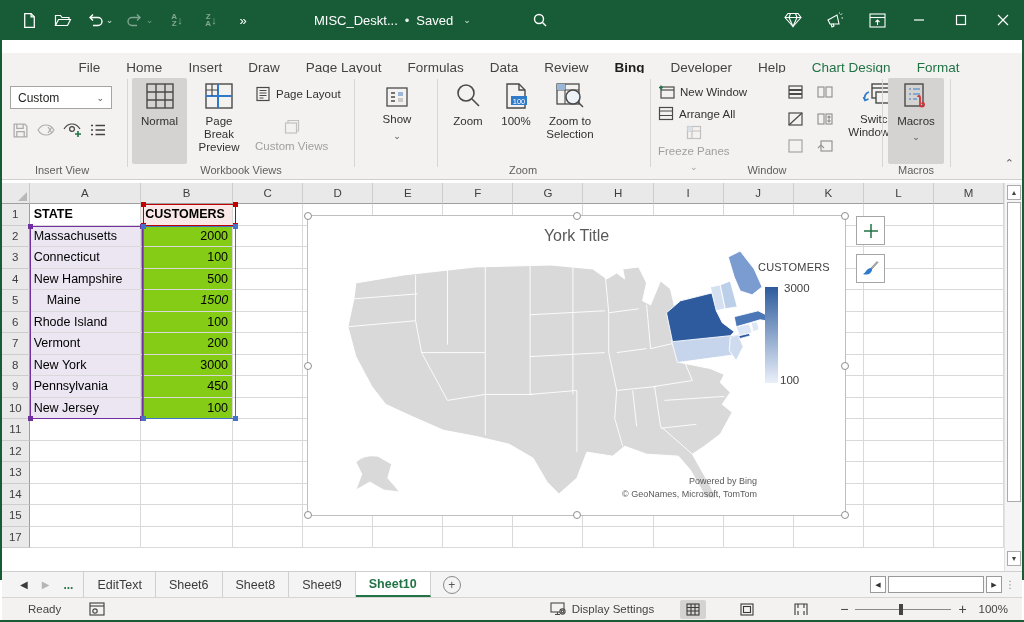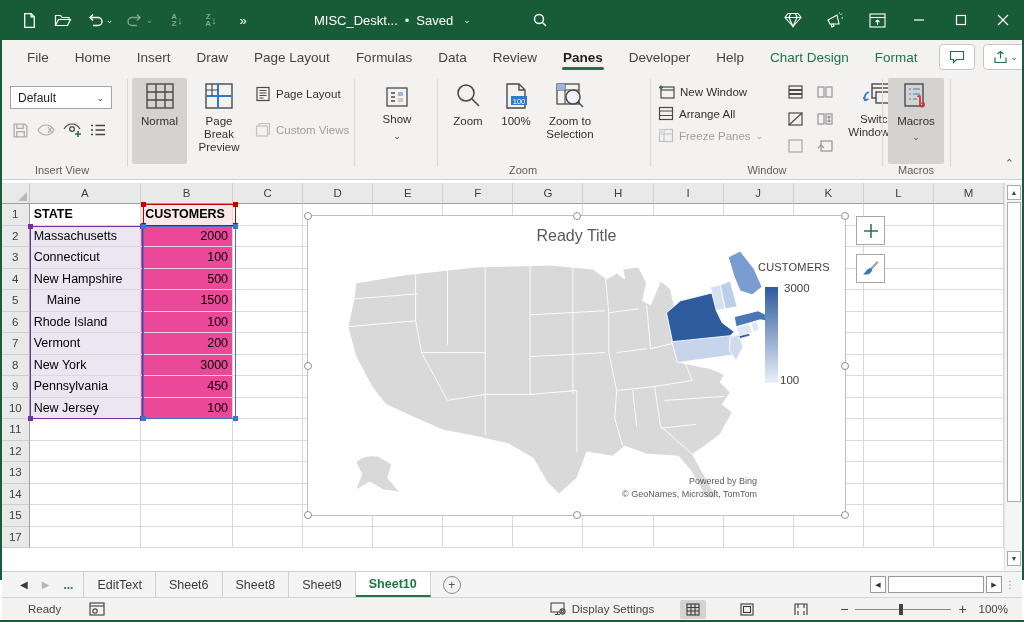--- a/index.html
+++ b/index.html
@@ -13,52 +13,52 @@
   
   .titlebar{left:0;top:0;width:1024px;height:40px;background:#185c37;color:#fff;display:flex;align-items:center;}
   .tbtn{height:28px;display:flex;align-items:center;justify-content:center;color:#fff;cursor:default;}
   .tbtn svg{display:block;}
   .dim{opacity:.45;}
   .chev{font-size:9px;margin-left:3px;color:#d7e6dc;}
   .tb-title{display:flex;align-items:center;gap:7px;font-size:13px;color:#fff;}
   .caption-btn{width:42px;height:40px;display:flex;align-items:center;justify-content:center;color:#fff;}
   .sort-ico{display:flex;flex-direction:column;line-height:7px;font-size:8px;font-weight:bold;align-items:center;}
   
-  .tabsrow{left:0;top:40px;width:1024px;height:33px;background:#f3f2f1;display:flex;align-items:center;padding-left:14px;box-sizing:border-box;}
+  .tabsrow{left:0;top:53px;width:1024px;height:33px;background:#f3f2f1;display:flex;align-items:center;padding-left:14px;box-sizing:border-box;flex-direction:column;}
   .rtab{padding:7px 13px 6px 13px;font-size:13.5px;color:#444;position:relative;white-space:nowrap;cursor:default;}
   .rtab.active{color:#1e1e1e;font-weight:bold;}
   .rtab.active::after{content:"";position:absolute;left:12px;right:12px;bottom:1px;height:3px;background:#217346;border-radius:2px;}
   .rtab.ctx{color:#217346;}
   .pill{height:24px;border:1px solid #c8c6c4;border-radius:4px;background:#fff;display:flex;align-items:center;justify-content:center;padding:0 9px;margin-left:8px;color:#217346;}
   
   .ribbon{left:0;top:73px;width:1024px;height:107px;background:#f3f2f1;border-bottom:1px solid #d1cfcd;box-sizing:border-box;}
   .gsep{position:absolute;top:6px;width:1px;height:88px;background:#d8d6d4;}
   .glabel{position:absolute;top:91px;font-size:11px;color:#605e5c;text-align:center;white-space:nowrap;}
   .combo{position:absolute;left:10px;top:13px;width:102px;height:23px;background:#fff;border:1px solid #a6a4a2;display:flex;align-items:center;justify-content:space-between;padding:0 7px;box-sizing:border-box;font-size:12px;color:#201f1e;}
   .combo .cv{font-size:9px;color:#555;}
   .miniico{width:20px;height:20px;display:flex;align-items:center;justify-content:center;}
   .bigbtn{position:absolute;top:5px;height:86px;display:flex;flex-direction:column;align-items:center;text-align:center;font-size:11.5px;color:#323130;line-height:13px;cursor:default;}
   .bigbtn .bi{margin-top:4px;margin-bottom:5px;}
   .sel{background:#d5d3d1;border-radius:2px;}
   .smbtn{position:absolute;height:21px;display:flex;align-items:center;gap:5px;font-size:11.5px;color:#323130;white-space:nowrap;}
-  .disabled{color:#a19f9d;}
+  .disabled{color:#a19f9d;flex-direction:column;}
   .disabled svg{opacity:.45;}
   .collapse{position:absolute;right:10px;top:84px;color:#605e5c;font-size:11px;}
   
   .grid{left:2px;top:183px;width:1002px;height:388px;background:#fff;overflow:hidden;}
   .ghead{display:flex;height:21px;}
   .corner{width:28px;height:21px;background:#e9e9e9;border-right:1px solid #c9c9c9;border-bottom:1px solid #9f9f9f;box-sizing:border-box;position:relative;}
   .corner::after{content:"";position:absolute;right:2px;bottom:2px;border-style:solid;border-width:0 0 9px 9px;border-color:transparent transparent #b8b8b8 transparent;}
   .chdr{height:21px;background:#e9e9e9;border-right:1px solid #cdcdcd;border-bottom:1px solid #9f9f9f;box-sizing:border-box;display:flex;align-items:center;justify-content:center;font-size:11.5px;color:#3f3f3f;}
   .grow{display:flex;height:21.5px;}
   .rhdr{width:28px;background:#e9e9e9;border-right:1px solid #9f9f9f;border-bottom:1px solid #cdcdcd;box-sizing:border-box;display:flex;align-items:center;justify-content:center;font-size:11.5px;color:#3f3f3f;}
   .cell{border-right:1px solid #d9d9d9;border-bottom:1px solid #d9d9d9;box-sizing:border-box;display:flex;align-items:center;font-size:12.5px;color:#000;overflow:hidden;white-space:nowrap;}
   .cl{padding-left:4px;} .cr{justify-content:flex-end;padding-right:4px;}
   .bold{font-weight:bold;}
-  .fa{background:#ece6f2;} .fb{background:#ec4899;} .fb1{background:#fbe9e9;}
+  .fa{background:#ece6f2;} .fb{background:#84cc16;} .fb1{background:#fbe9e9;}
   
   .range{position:absolute;box-sizing:border-box;pointer-events:none;}
   .hd{position:absolute;width:5px;height:5px;}
   
   .chart{left:307px;top:215px;width:539px;height:301px;background:#fff;border:1px solid #bfbfbf;box-sizing:border-box;}
   .ctitle{position:absolute;left:0;right:0;top:11px;text-align:center;font-size:16px;color:#595959;}
   .handle{position:absolute;width:8px;height:8px;background:#fff;border:1px solid #8f8f8f;border-radius:50%;box-sizing:border-box;}
   .legend-t{position:absolute;left:450px;top:45px;font-size:11px;color:#404040;letter-spacing:.2px;}
   .legend-bar{position:absolute;left:457px;top:71px;width:13px;height:96px;background:linear-gradient(#2e5b9e,#eaf0f9);}
   .legend-max{position:absolute;left:476px;top:66px;font-size:11.5px;color:#404040;}
@@ -188,21 +188,21 @@
 <div class="abs tabsrow">
   <div style="display:flex;">
       <div class="rtab">File</div>
       <div class="rtab">Home</div>
       <div class="rtab">Insert</div>
       <div class="rtab">Draw</div>
       <div class="rtab">Page Layout</div>
       <div class="rtab">Formulas</div>
       <div class="rtab">Data</div>
       <div class="rtab">Review</div>
-      <div class="rtab active">Panes</div>
+      <div class="rtab active">Bing</div>
       <div class="rtab">Developer</div>
       <div class="rtab">Help</div>
       <div class="rtab ctx">Chart Design</div>
       <div class="rtab ctx">Format</div>
     </div>
   <div style="margin-left:auto;display:flex;align-items:center;margin-right:10px;">
     <div class="pill">
       <svg width="16" height="14" viewBox="0 0 16 14" fill="none" stroke="#217346" stroke-width="1.2">
           <path d="M1.5 1.5h13v8h-7l-3 3v-3h-3z"></path>
         </svg>
@@ -214,21 +214,21 @@
         </svg>
       <span class="chev" style="color:#217346;">⌄</span>
     </div>
 
   </div>
 </div>
 
 <div class="abs ribbon">
 
   <div class="combo">
-    <span>Default</span>
+    <span>Custom</span>
       <span class="cv">⌄</span>
   </div>
   <div class="abs" style="left:10px;top:47px;display:flex;gap:6px;">
     <div class="miniico" style="opacity:.4;">
       <svg width="17" height="17" viewBox="0 0 16 16" fill="none" stroke="#444" stroke-width="1.2">
           <path d="M2 2h10l2 2v10H2z"></path>
           <path d="M4.5 2v4h6V2M4.5 14V9h7v5"></path>
         </svg>
     </div>
     <div class="miniico" style="opacity:.4;">
@@ -283,20 +283,21 @@
   </div>
   <div class="smbtn disabled" style="left:255px;top:46px;">
     <span>
       <svg width="16" height="16" viewBox="0 0 16 16" fill="none" stroke="#8a8886" stroke-width="1.2">
           <rect x="1.5" y="4" width="11" height="10"></rect>
           <path d="M4 4V1.5h10.5V12H12"></path>
         </svg>
     </span>
     <span>Custom Views</span>
   </div>
+  <div class="glabel" style="left:132px;width:218px;">Workbook Views</div>
   <div class="gsep" style="left:354px;"></div>
 
   <div class="bigbtn" style="left:362px;width:70px;">
     <div class="bi" style="margin-top:8px;">
       <svg width="24" height="22" viewBox="0 0 24 22" fill="none" stroke="#4a4a4a" stroke-width="1.3">
           <rect x="2" y="2" width="20" height="18"></rect>
           <path d="M6 7h4M6 11h4M6 15h4"></path>
           <rect x="13" y="6" width="5" height="4" fill="#9ab6d9" stroke="none"></rect>
           <rect x="13" y="12" width="5" height="4" fill="#c9c9c9" stroke="none"></rect>
         </svg>
@@ -523,21 +524,21 @@
       <div class="cell" style="width: 71px;"></div>
       <div class="cell" style="width: 71px;"></div>
       <div class="cell" style="width: 71px;"></div>
       <div class="cell" style="width: 71px;"></div>
       <div class="cell" style="width: 71px;"></div>
       <div class="cell" style="width: 71px;"></div>
     </div>
     <div class="grow">
       <div class="rhdr">5</div>
       <div class="cell cl fa" style="width: 113px; padding-left: 17px;">Maine</div>
-      <div class="cell cr fb" style="width: 93px;">1500</div>
+      <div class="cell cr fb" style="width: 93px; font-style: italic;">1500</div>
       <div class="cell" style="width: 71px;"></div>
       <div class="cell" style="width: 71px;"></div>
       <div class="cell" style="width: 71px;"></div>
       <div class="cell" style="width: 71px;"></div>
       <div class="cell" style="width: 71px;"></div>
       <div class="cell" style="width: 71px;"></div>
       <div class="cell" style="width: 71px;"></div>
       <div class="cell" style="width: 71px;"></div>
       <div class="cell" style="width: 71px;"></div>
       <div class="cell" style="width: 71px;"></div>
@@ -734,21 +735,21 @@
     <div class="hd" style="right:-3px;bottom:-3px;background:#7030a0;"></div>
 </div>
 <div class="range" style="left:143px;top:225.5px;width:93px;height:193.5px;border:1px solid #4472c4;">
   <div class="hd" style="left:-3px;top:-3px;background:#4472c4;"></div>
     <div class="hd" style="right:-3px;top:-3px;background:#4472c4;"></div>
   <div class="hd" style="left:-3px;bottom:-3px;background:#4472c4;"></div>
     <div class="hd" style="right:-3px;bottom:-3px;background:#4472c4;"></div>
 </div>
 
 <div class="abs chart">
-  <div class="ctitle">Ready Title</div>
+  <div class="ctitle">York Title</div>
 
   <svg class="abs" style="left:18px;top:33px;" width="458" height="256" viewBox="0 0 460 257">
 
     <path stroke="#ffffff" stroke-width="1" stroke-linejoin="round" d="M30,34 L78,26 L150,18 L226,16 L268,20 L282,30 L292,24 L300,30 L298,20 L314,18 L322,34 L318,52 L326,56 L336,32 L346,40 L350,58 L352,94 L356,114 L386,120 L400,126 L396,134 L406,144 L398,156 L408,164 L396,186 L380,198 L368,206 L386,238 L392,250 L382,250 L366,222 L354,208 L322,206 L300,198 L288,208 L262,204 L252,230 L234,246 L222,234 L208,210 L184,196 L150,188 L118,182 L86,168 L60,156 L46,138 L30,108 L22,78 L28,50 Z" fill="#d9d9d9"></path>
 
     <path fill="none" stroke="#ffffff" stroke-width="0.9" d="M28,50 L92,45 M22,78 L90,72 M90,26 L90,72 M90,72 L96,104 L122,152 M122,20 L122,96 M96,104 L160,104 M160,18 L160,104 M160,104 L160,146 M122,152 L160,146 M160,146 L208,146 M205,16 L205,146 M160,146 L160,187 M248,18 L248,146 M205,66 L280,62 M205,108 L280,104 M205,146 L252,142 M252,142 L252,204 M280,22 L284,64 M284,64 L284,104 M284,104 L292,142 M292,142 L290,170 L298,198 M284,64 L314,60 M322,34 L326,56 M292,104 L322,100 M322,56 L326,100 M326,100 L352,94 M292,142 L332,138 M330,138 L336,178 M308,142 L312,178 M330,138 L368,132 M352,94 L368,132 M340,152 L400,148 M336,180 L372,176 M336,178 L368,206"></path>
 
     <path stroke="#ffffff" stroke-width="0.9" d="M30,214 Q38,206 52,208 L66,216 L62,230 L74,244 L58,242 L44,234 L30,242 L36,226 Z" fill="#d9d9d9"></path>
 
     <path stroke="#fff" stroke-width="0.9" d="M347,92 L406,85 L412,106 L353,114 Z" fill="#c6d5ec"></path>

